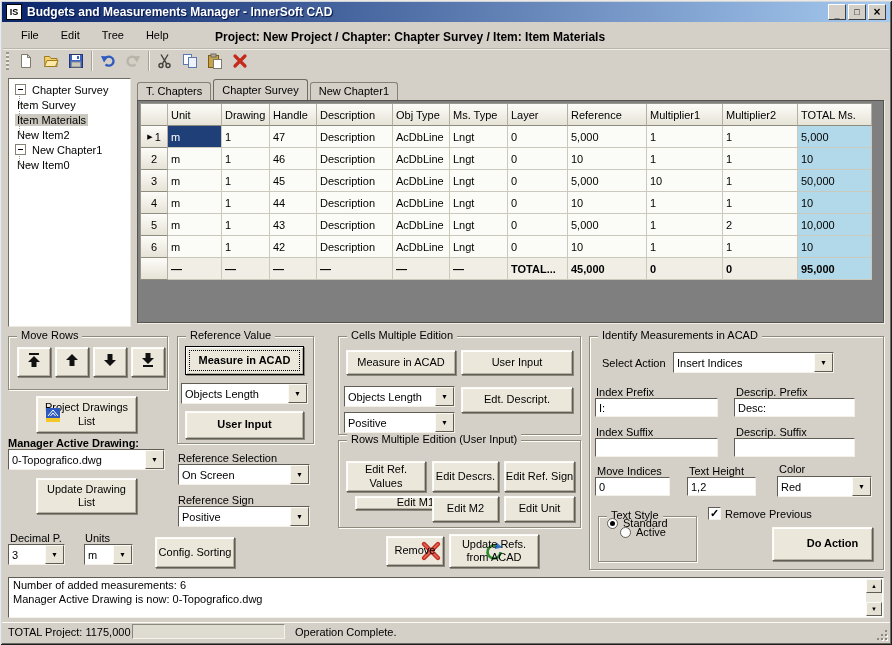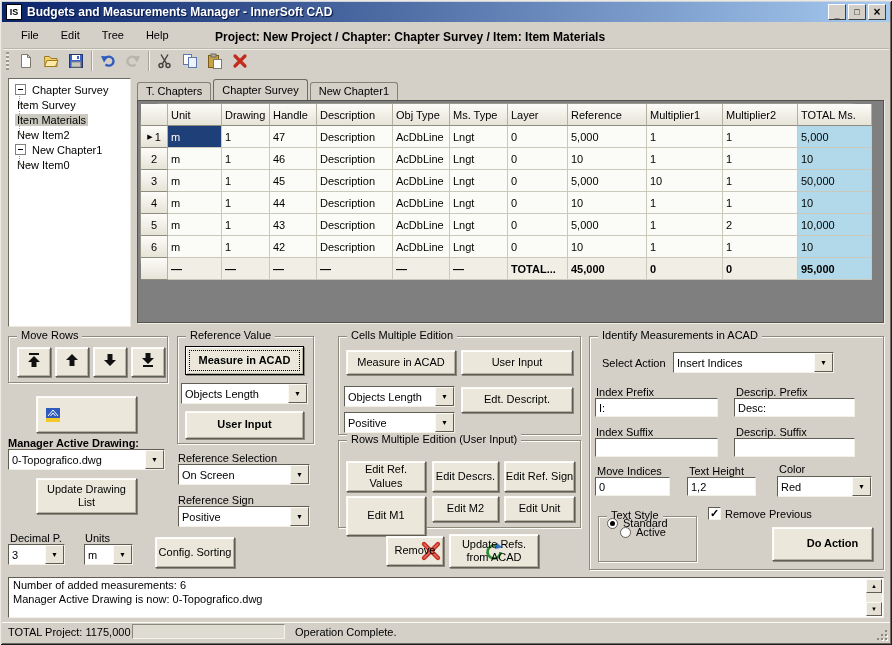--- a/index.html
+++ b/index.html
@@ -89,21 +89,21 @@
   .field{position:absolute;height:19px;background:#fff;border:1px solid;
     border-color:#5f5d54 #f4f2e8 #f4f2e8 #5f5d54;font:11px "Liberation Sans",sans-serif;
     padding:0 3px;box-sizing:border-box;outline:none;}
   .checkbox{width:13px;height:13px;background:#fff;border:1px solid;
     border-color:#5f5d54 #f4f2e8 #f4f2e8 #5f5d54;display:flex;align-items:center;justify-content:center;
     font-size:11px;font-weight:bold;flex:none;box-sizing:border-box;}
   .radio{width:11px;height:11px;border-radius:50%;background:#fff;border:1px solid #5f5d54;
     display:flex;align-items:center;justify-content:center;flex:none;box-sizing:border-box;}
   .radio.on::after{content:"";width:5px;height:5px;border-radius:50%;background:#000;}
   
-  #grp-move{left:8px;top:336px;width:160px;height:47px;}
+  #grp-move{left:8px;top:336px;width:160px;height:54px;}
   .move-btn{top:10px;width:34px;height:30px;}
   .move-btn svg{width:16px;height:16px;}
   #grp-move .move-btn:nth-of-type(1){left:8px;}
   #grp-move .move-btn:nth-of-type(2){left:46px;}
   #grp-move .move-btn:nth-of-type(3){left:84px;}
   #grp-move .move-btn:nth-of-type(4){left:122px;}
   #btn-proj-drawings{left:36px;top:396px;width:101px;height:37px;}
   #btn-proj-drawings .dwg-icon{position:absolute;left:8px;top:10px;width:16px;height:16px;}
   #lbl-manager{left:8px;top:437px;font-weight:bold;}
   #cmb-drawing{left:8px;top:449px;width:157px;}
@@ -322,21 +322,21 @@
       </div>
     </div>
 
   <div class="abs" id="tabs">
       <div class="tab">T. Chapters</div>
       <div class="tab active">Chapter Survey</div>
       <div class="tab">New Chapter1</div>
     </div>
 
   <div class="abs" id="grid-panel">
-    <div id="data-grid" style="grid-template-columns: 27px 54px 48px 47px 76px 57px 58px 60px 79px 76px 75px 74px; border-radius: 22px;">
+    <div id="data-grid" style="grid-template-columns: 27px 54px 48px 47px 76px 57px 58px 60px 79px 76px 75px 74px;">
         <div class="gh"></div>
         <div class="gh">Unit</div>
         <div class="gh">Drawing</div>
         <div class="gh">Handle</div>
         <div class="gh">Description</div>
         <div class="gh">Obj Type</div>
         <div class="gh">Ms. Type</div>
         <div class="gh">Layer</div>
         <div class="gh">Reference</div>
         <div class="gh">Multiplier1</div>
@@ -467,20 +467,21 @@
           </svg></span>
       </div>
     </div>
 
   <div class="btn" id="btn-proj-drawings">
     <span class="dwg-icon"><svg viewBox="0 0 16 16">
           <rect x="1" y="1" width="14" height="10" fill="#2f5bbf"></rect>
           <path d="M3 9 L8 3 L13 9 M5.5 9 L8 6 L10.5 9" stroke="#fff" fill="none"></path>
           <rect x="1" y="11" width="14" height="4" fill="#f2c928"></rect>
         </svg></span>
+    <span class="btn-text">Project Drawings List</span>
   </div>
   <div class="lbl" id="lbl-manager">Manager Active Drawing:</div>
   <div class="combo" id="cmb-drawing">
     <span class="combo-text">0-Topografico.dwg</span>
     <span class="combo-btn">
         <span class="combo-arrow">▼</span>
       </span>
   </div>
   <div class="btn" id="btn-update-drawing">
     <span class="btn-text">Update Drawing List</span>
@@ -562,21 +563,21 @@
     <span class="legend">Rows Multiple Edition (User Input)</span>
   <div class="btn" style="left: 7px; top: 20px; width: 80px; height: 31px;">
         <span class="btn-text">Edit Ref. Values</span>
       </div>
       <div class="btn" style="left: 93px; top: 20px; width: 67px; height: 31px;">
         <span class="btn-text">Edit Descrs.</span>
       </div>
       <div class="btn" style="left: 165px; top: 20px; width: 71px; height: 31px;">
         <span class="btn-text">Edit Ref. Sign</span>
       </div>
-      <div class="btn" style="left: 7px; top: 55px; width: 80px; height: 40px;">
+      <div class="btn" style="left: 16px; top: 55px; width: 80px; height: 14px; justify-content: flex-end;">
         <span class="btn-text">Edit M1</span>
       </div>
       <div class="btn" style="left: 93px; top: 55px; width: 67px; height: 26px;">
         <span class="btn-text">Edit M2</span>
       </div>
       <div class="btn" style="left: 165px; top: 55px; width: 71px; height: 26px;">
         <span class="btn-text">Edit Unit</span>
       </div>
     </div>
 

